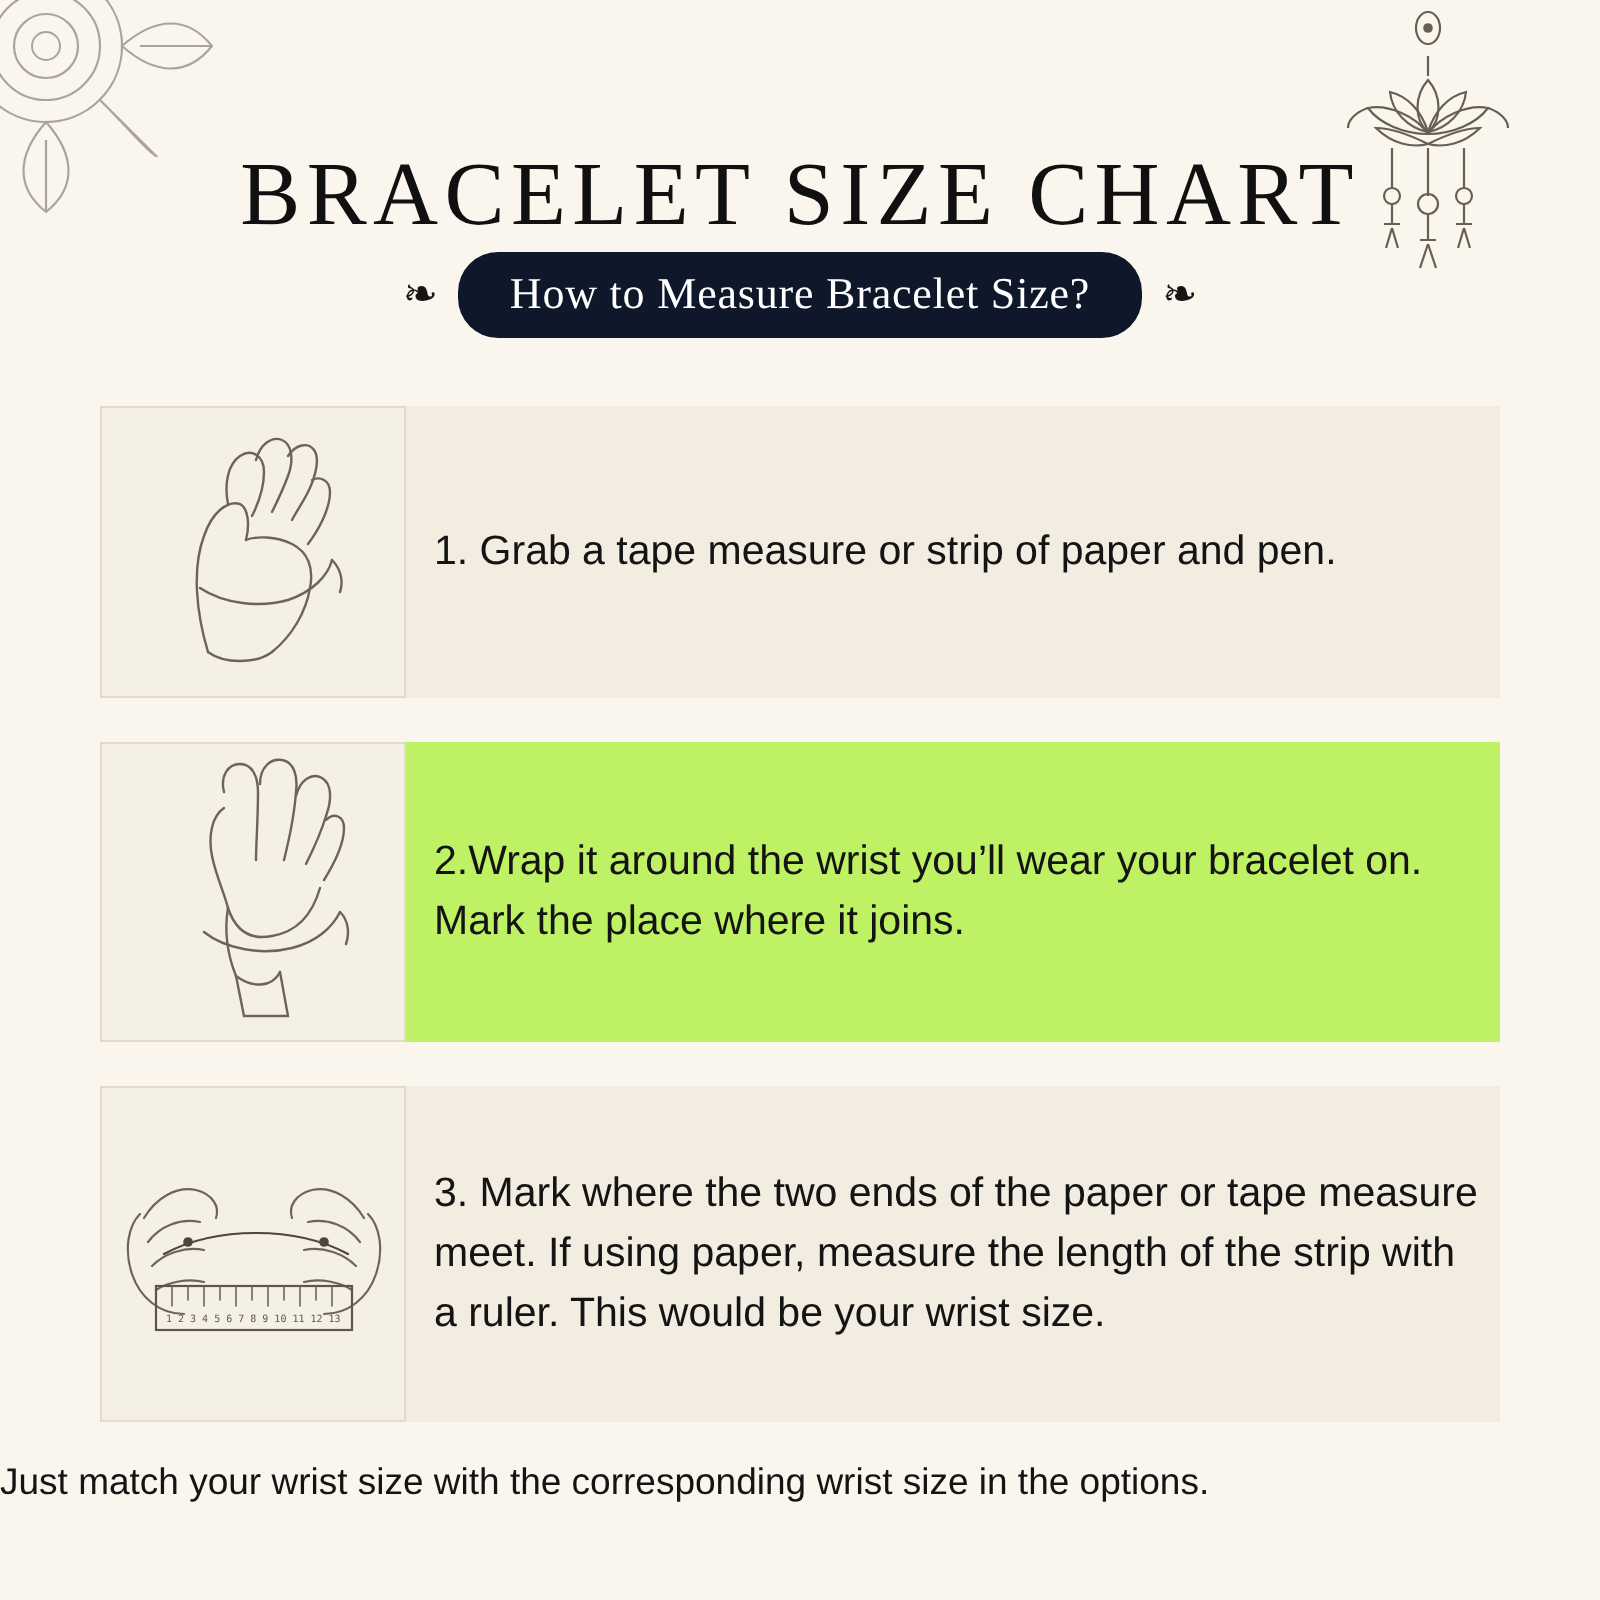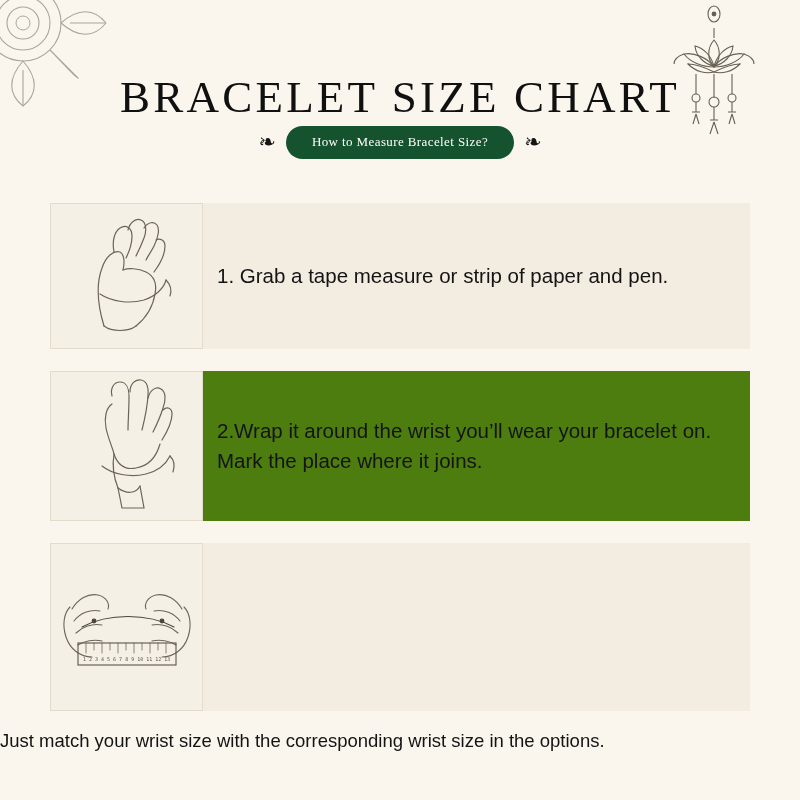--- a/index.html
+++ b/index.html
@@ -64,44 +64,44 @@
     justify-content: center;
     gap: 10px;
   }
   .flourish {
     font-family: "DejaVu Sans", sans-serif;
     font-size: 21px;
     color: #151515;
     line-height: 1;
   }
   .pill {
-    background: #14532d;
+    background: #0f172a;
     color: #ffffff;
     border-radius: 20px;
     padding: 8px 26px 9px 26px;
     font-family: "Liberation Serif", serif;
-    font-size: 13px;
+    font-size: 22px;
     letter-spacing: 0.4px;
     white-space: nowrap;
   }
 
   
   .steps {
     position: absolute;
     top: 203px;
     left: 50px;
     width: 700px;
   }
   .step {
     display: flex;
     align-items: stretch;
     margin-bottom: 22px;
     background: #f2ece1;
   }
-  .step.alt { background: #4d7c0f; }
+  .step.alt { background: #bef264; }
 
   .thumb {
     width: 153px;
     flex: 0 0 153px;
     background: #f5f0e6;
     border: 1px solid #e3dccd;
     box-sizing: border-box;
     display: flex;
     align-items: center;
     justify-content: center;
@@ -263,17 +263,18 @@
 
           <path d="M30 80 C56 66 96 66 122 80" stroke="#4d4639"></path>
           <circle cx="42" cy="74" r="2.4" fill="#4d4639" stroke="none"></circle>
           <circle cx="110" cy="74" r="2.4" fill="#4d4639" stroke="none"></circle>
         </g>
         <g font-family="DejaVu Sans Mono, monospace" font-size="5" fill="#5d5549">
           <text x="31" y="114">1 2 3 4 5 6 7 8 9 10 11 12 13</text>
         </g>
       </svg>
     </div>
+    <div class="step-text">3. Mark where the two ends of the paper or tape measure meet. If using paper, measure the length of the strip with a ruler. This would be your wrist size.</div>
   </div>
 
 </div>
 
 <div class="footer">Just match your wrist size with the corresponding wrist size in the options.</div>
 
 </body></html>

